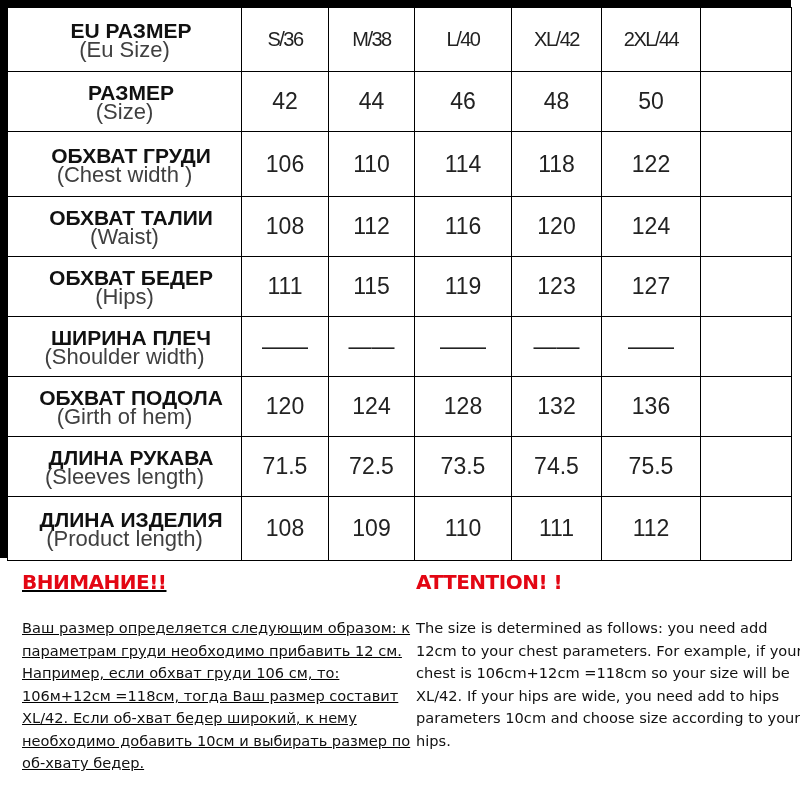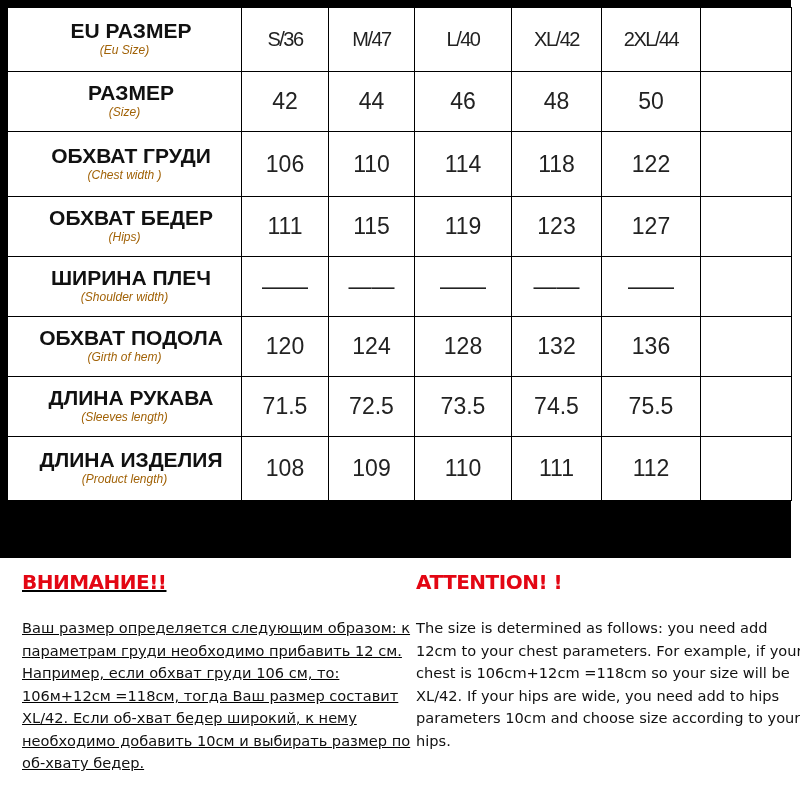--- a/index.html
+++ b/index.html
@@ -14,21 +14,21 @@
     background: #fff;
   }
   table.size-table td {
     border: 1px solid #000; padding: 0; text-align: center; vertical-align: middle;
     color: #222;
   }
   td.label-cell { width: 233px; }
   td.val { font-size: 23px; color: #222; margin-top: 20px; }
   tr.hdr td.val { font-size: 20px; letter-spacing: -1.5px; }
   .lbl-ru { display: block; font-weight: bold; font-size: 21px; color: #111; line-height: 21px; margin-left: 13px; }
-  .lbl-en { display: block; font-size: 12px; color: #a16207; line-height: 18px; font-style: italic; }
+  .lbl-en { display: block; font-size: 22px; color: #404040; line-height: 18px; }
   .notes { position: absolute; top: 568px; width: 390px; font-family: "DejaVu Sans", sans-serif; }
   .notes.left { left: 22px; text-decoration: underline; }
   .notes.right { left: 416px; }
   .note-title { color: #e30613; font-weight: bold; font-size: 20px; line-height: 28px; letter-spacing: -0.5px; }
   .note-body { color: #111; font-size: 14.6px; line-height: 22.5px; margin-top: 21px; }
   .notes.right .note-body { font-size: 14.6px; }
 </style>
 </head>
 <body>
 
@@ -44,21 +44,21 @@
       <col style="width:99px">
       <col style="width:91px">
   </colgroup>
   <tbody id="tbody">
     <tr class="hdr" style="height:64px">
       <td class="label-cell">
         <span class="lbl-ru">EU РАЗМЕР</span>
         <span class="lbl-en">(Eu Size)</span>
       </td>
       <td class="val">S/36</td>
-      <td class="val">M/47</td>
+      <td class="val">M/38</td>
       <td class="val">L/40</td>
       <td class="val">XL/42</td>
       <td class="val">2XL/44</td>
       <td class="val"></td>
     </tr>
   <tr style="height: 60px;">
         <td class="label-cell">
           <span class="lbl-ru">РАЗМЕР</span>
           <span class="lbl-en">(Size)</span>
         </td>
@@ -72,20 +72,32 @@
       <tr style="height: 65px;">
         <td class="label-cell">
           <span class="lbl-ru">ОБХВАТ ГРУДИ</span>
           <span class="lbl-en">(Chest width )</span>
         </td>
         <td class="val">106</td>
         <td class="val">110</td>
         <td class="val">114</td>
         <td class="val">118</td>
         <td class="val">122</td>
+        <td class="val"></td>
+      </tr>
+      <tr style="height: 60px;">
+        <td class="label-cell">
+          <span class="lbl-ru">ОБХВАТ ТАЛИИ</span>
+          <span class="lbl-en">(Waist)</span>
+        </td>
+        <td class="val">108</td>
+        <td class="val">112</td>
+        <td class="val">116</td>
+        <td class="val">120</td>
+        <td class="val">124</td>
         <td class="val"></td>
       </tr>
       <tr style="height: 60px;">
         <td class="label-cell">
           <span class="lbl-ru">ОБХВАТ БЕДЕР</span>
           <span class="lbl-en">(Hips)</span>
         </td>
         <td class="val">111</td>
         <td class="val">115</td>
         <td class="val">119</td>

